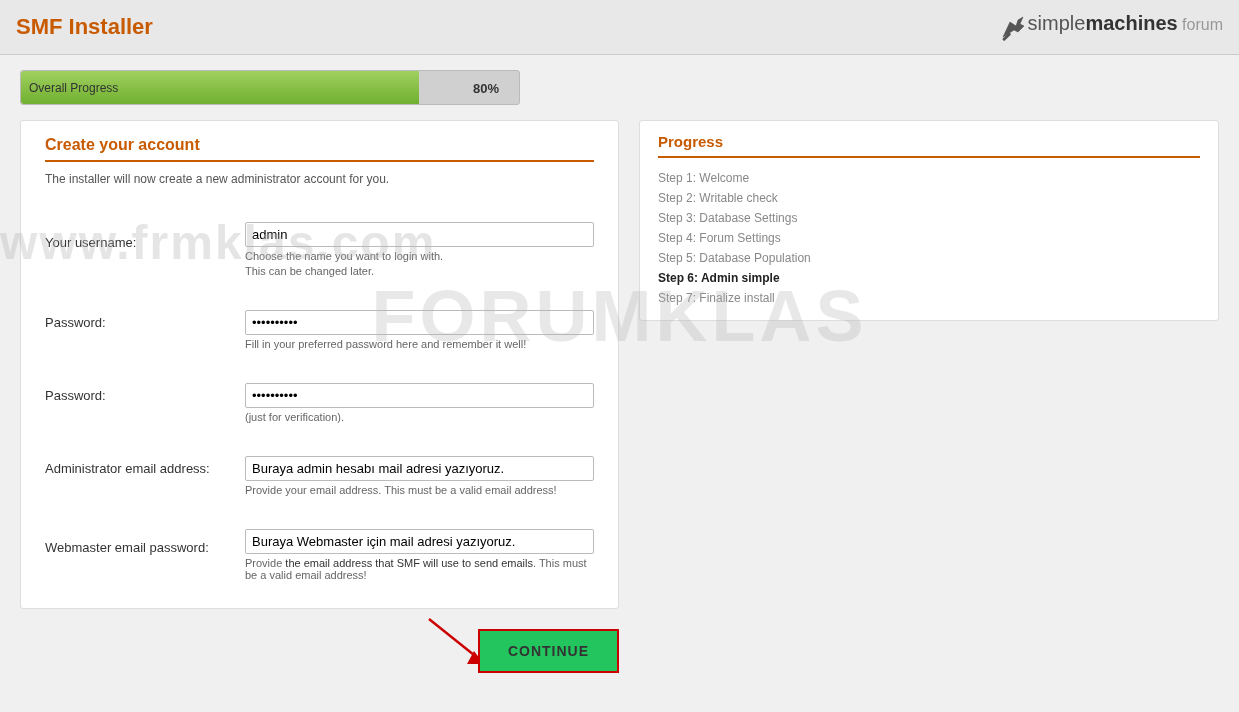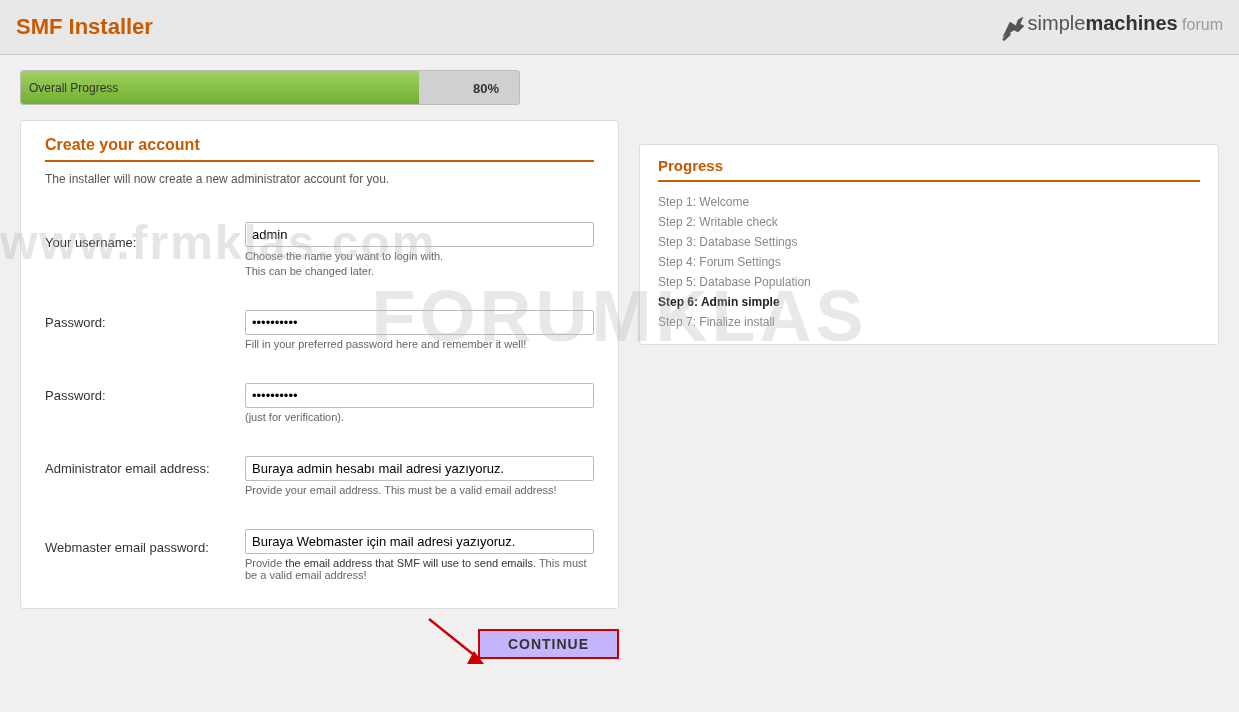--- a/index.html
+++ b/index.html
@@ -118,21 +118,20 @@
     }
 
     .left-col {
       flex: 1;
       min-width: 0;
     }
 
     .right-col {
       width: 580px;
       flex-shrink: 0;
-      margin-top: 24px;
     }
 
     
     .progress-section {
       background: white;
       border: 1px solid #ddd;
       border-radius: 3px;
       padding: 12px 18px;
       margin-bottom: 12px;
     }
@@ -225,24 +224,24 @@
 
     
     .footer-actions {
       display: flex;
       justify-content: flex-end;
       margin-top: 20px;
       padding: 0 0 10px 0;
     }
 
     .continue-btn {
-      background: #c4b5fd;
+      background: #22c55e;
       border: 2px solid #cc0000;
       color: #333;
-      padding: 5px 28px;
+      padding: 12px 28px;
       font-size: 14px;
       font-weight: bold;
       letter-spacing: 1px;
       cursor: pointer;
       position: relative;
     }
   </style>
 </head>
 <body>
 

